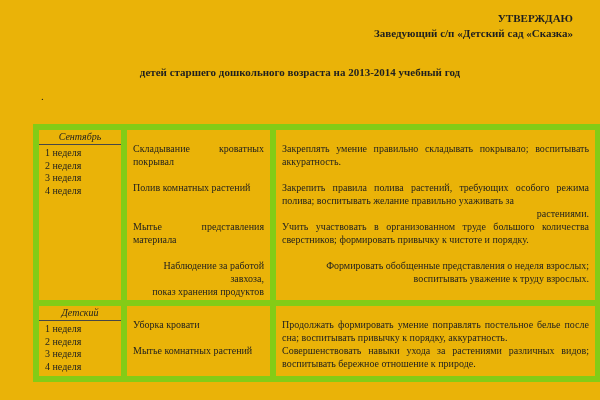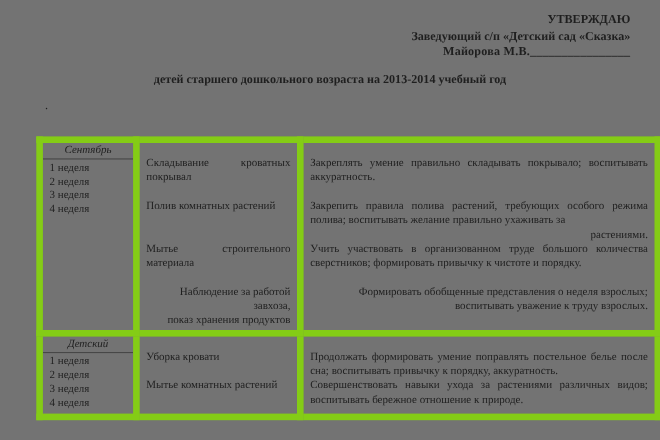--- a/index.html
+++ b/index.html
@@ -4,21 +4,21 @@
 <style>
   html,body { margin:0; padding:0; }
   body {
     width:600px; height:400px;
     background:#ffffff;
     font-family:"Liberation Serif", serif;
     color:#1f1f1f;
     position:relative;
     overflow:hidden;
   }
-  .page { position:absolute; inset:0; background:#737373; }
+  .page { position:absolute; inset:0; background:#eab308; }
 
   
   .approval {
     position:absolute; top:11px; right:27px;
     text-align:right;
     font-weight:bold;
     font-size:11px;
     line-height:14.5px;
     white-space:nowrap;
   }
@@ -76,21 +76,20 @@
   .gap2 { margin-bottom:26px; }
 </style>
 </head>
 <body>
 
 <div class="page">
 
   <div class="approval">
     <div>УТВЕРЖДАЮ</div>
     <div>Заведующий с/п «Детский сад «Сказка»</div>
-    <div class="sig">Майорова М.В.________________</div>
   </div>
 
   <div class="doc-title">
     <div>детей старшего дошкольного возраста на 2013-2014 учебный год</div>
   </div>
 
   <div class="stray-dot">.</div>
 
   <table class="plan">
 
@@ -102,21 +101,21 @@
           <div class="week">1 неделя</div>
           <div class="week">2 неделя</div>
           <div class="week">3 неделя</div>
           <div class="week">4 неделя</div>
         </div>
       </td>
       <td class="c2">
         <div class="cellbody">
           <p class="para gap1">Складывание кроватных покрывал</p>
           <p class="para gap2">Полив комнатных растений</p>
-          <p class="para gap1">Мытье строительного материала</p>
+          <p class="para gap1">Мытье представления материала</p>
           <p class="line">Наблюдение за работой завхоза,</p>
           <p class="line">показ хранения продуктов</p>
         </div>
       </td>
       <td class="c3">
         <div class="cellbody">
           <p class="para gap1">Закреплять умение правильно складывать покрывало; воспитывать аккуратность.</p>
           <p class="para">Закрепить правила полива растений, требующих особого режима полива; воспитывать желание правильно ухаживать за</p>
           <p class="line">растениями.</p>
           <p class="para gap1">Учить участвовать в организованном труде большого количества сверстников; формировать привычку к чистоте и порядку.</p>

